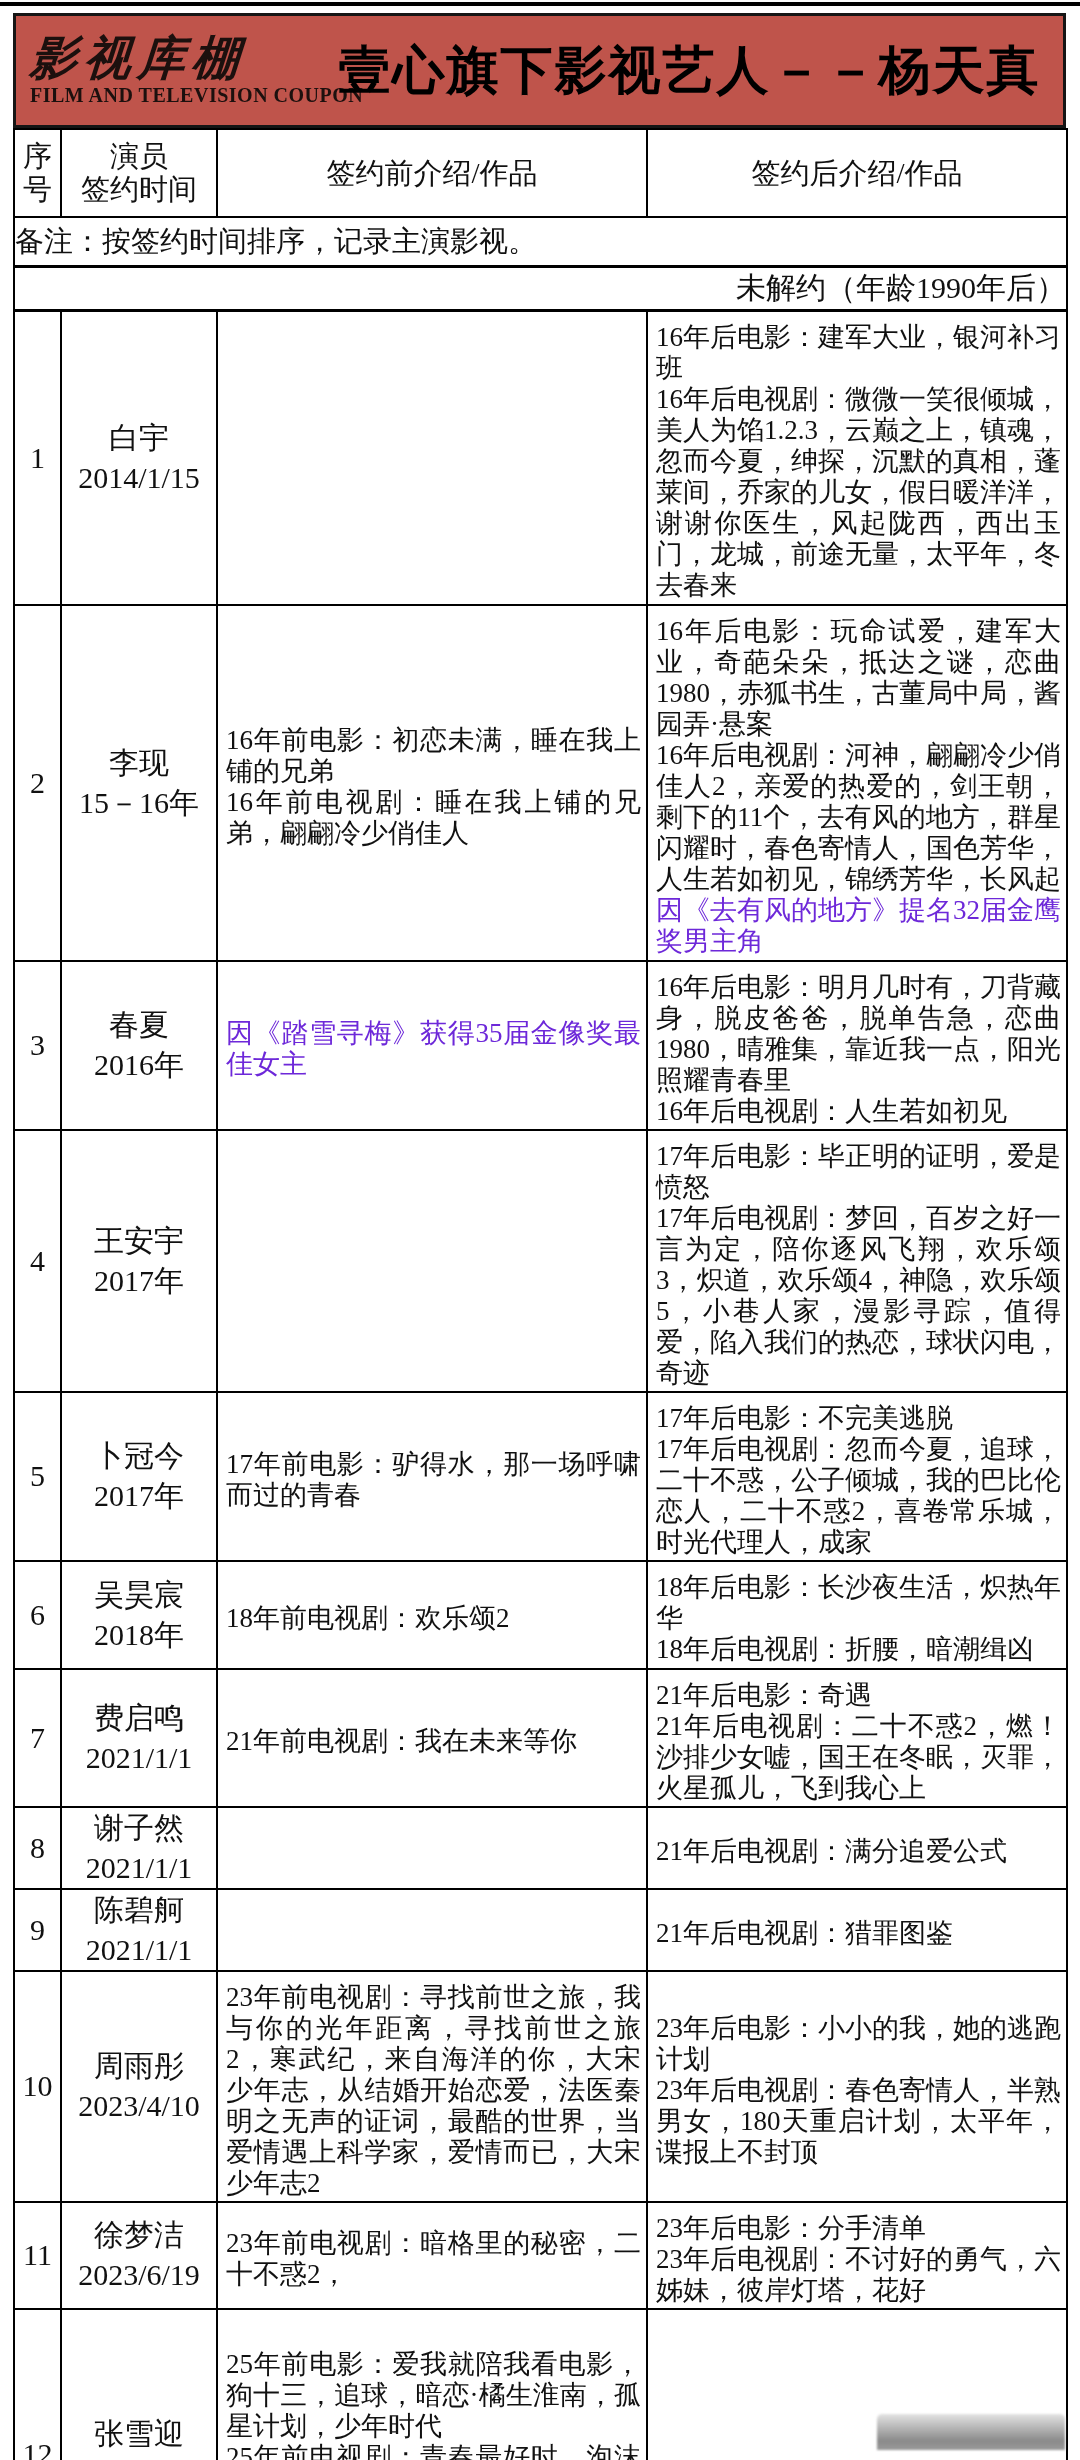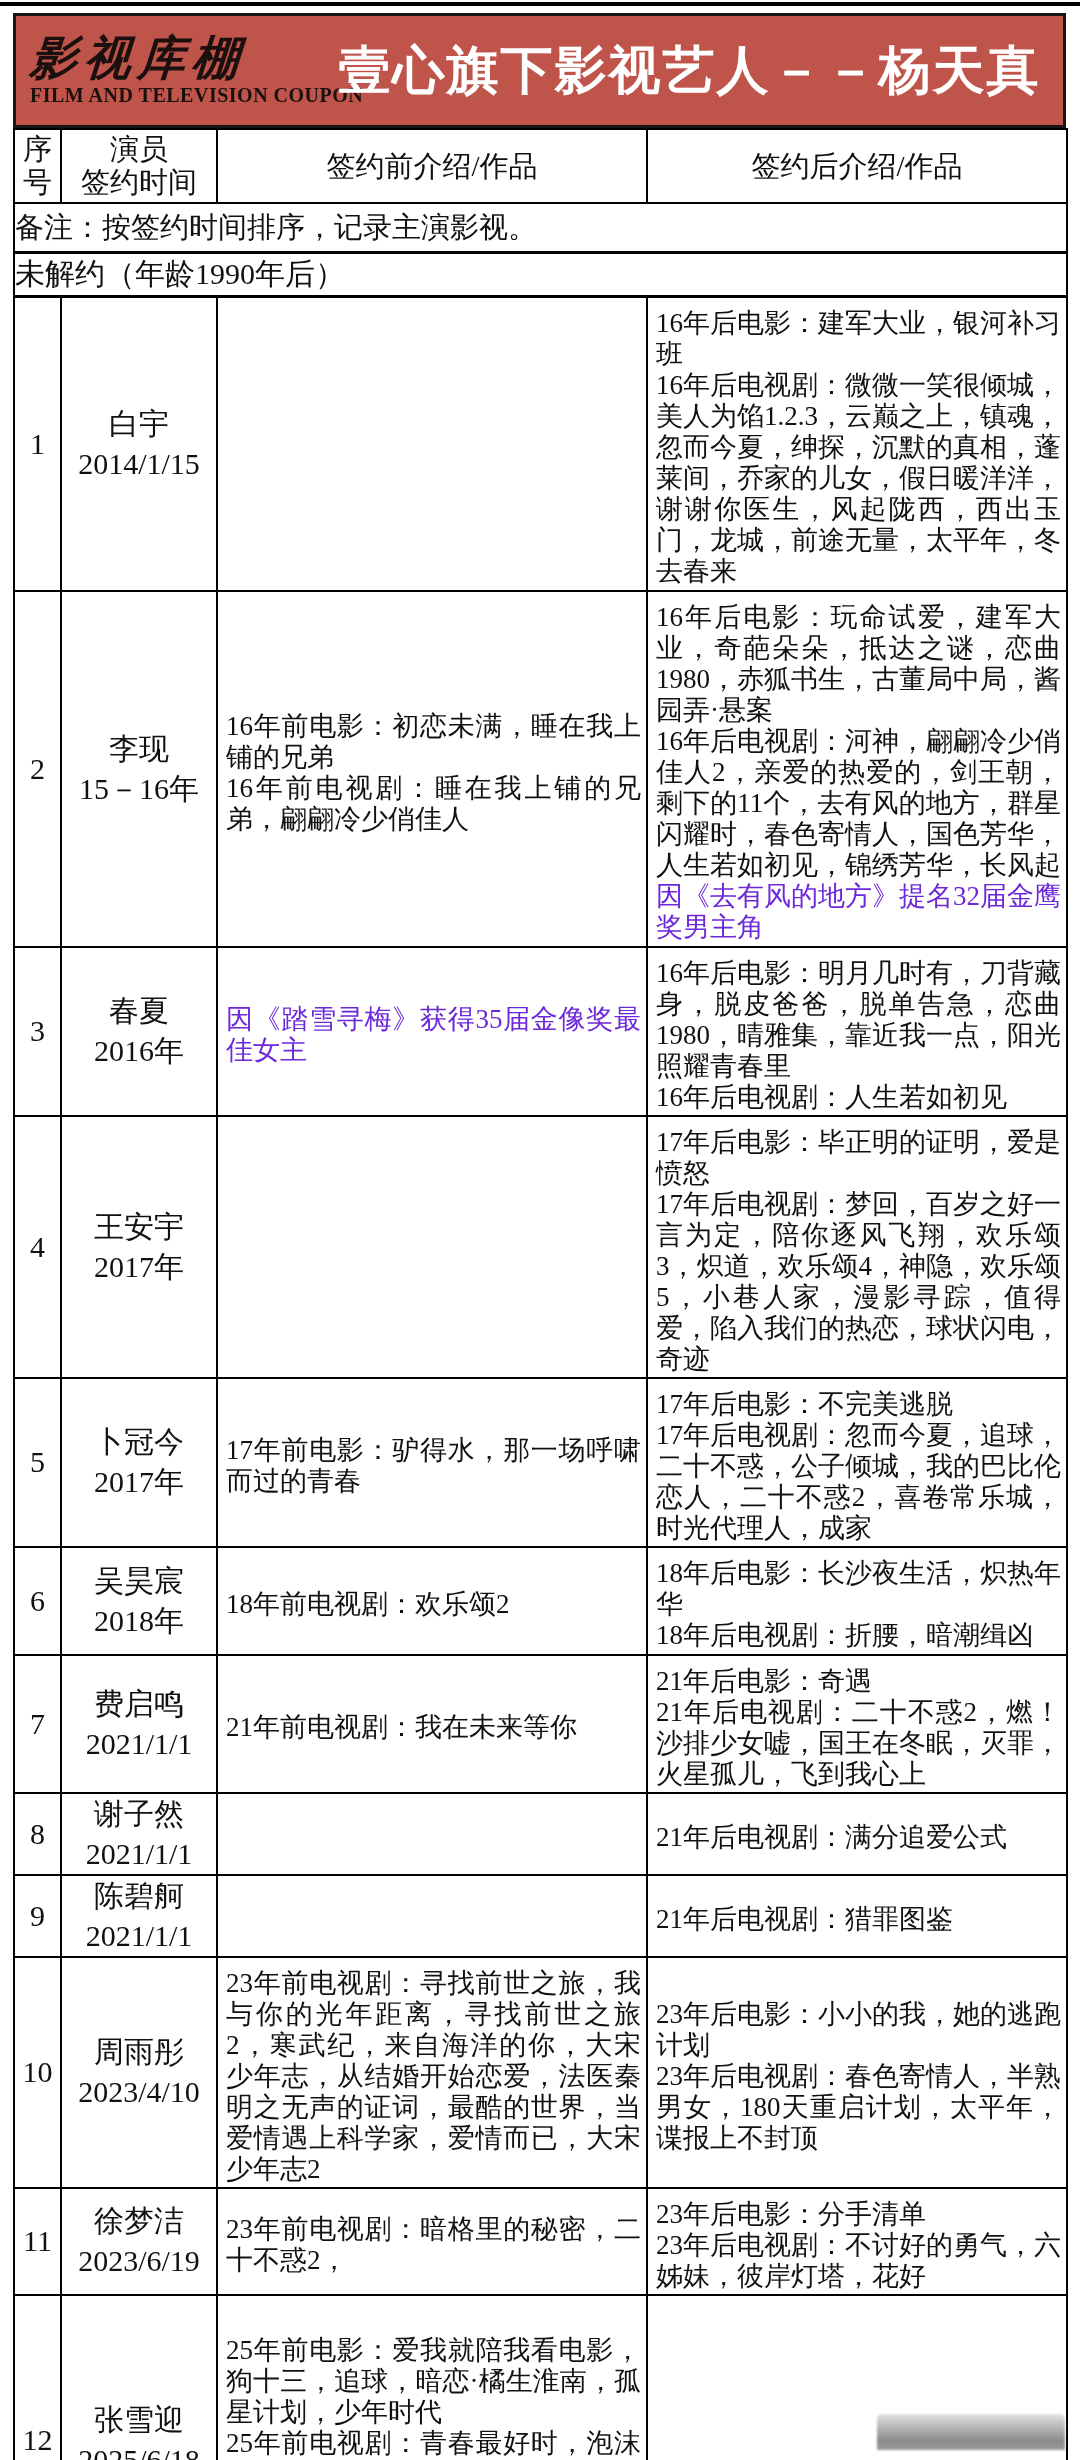--- a/index.html
+++ b/index.html
@@ -9,29 +9,29 @@
   
   .banner{position:absolute;top:13px;left:13px;width:1053px;height:115px;
           background:#bf544b;border:3px solid #151515;box-sizing:border-box;
           display:flex;align-items:stretch;}
   .logo{width:300px;display:flex;flex-direction:column;justify-content:center;
         padding-left:14px;box-sizing:border-box;}
   .logo-main{font-size:47px;font-weight:bold;font-style:italic;color:#1c100e;
              letter-spacing:7px;line-height:1.05;transform:skewX(-4deg);white-space:nowrap;}
   .logo-sub{font-size:20px;font-weight:bold;color:#1c100e;letter-spacing:.5px;white-space:nowrap;}
   .banner-title{flex:1;display:flex;align-items:center;justify-content:center;
-                font-size:52px;font-weight:bold;color:#ffffff;letter-spacing:2px;white-space:nowrap;}
+                font-size:52px;font-weight:bold;color:#000000;letter-spacing:2px;white-space:nowrap;}
   
   table{position:absolute;top:128px;left:13px;width:1053px;border-collapse:collapse;
         table-layout:fixed;}
   td{border:2px solid #000;padding:0;overflow:hidden;vertical-align:middle;}
   .hdr td{height:66px;text-align:center;font-size:29px;line-height:33px;}
-  .hdr .c1{word-break:break-all;padding:3px 6px;margin-top:7px;}
+  .hdr .c1{word-break:break-all;padding:10px 6px;margin-top:7px;}
   .note-row td{height:47px;font-size:29px;border-bottom:3px solid #000;}
-  .section-row td{height:34px;text-align:left;font-size:30px;border-bottom:3px solid #000;}
+  .section-row td{height:34px;text-align:right;font-size:30px;border-bottom:3px solid #000;}
   td.num{text-align:center;font-size:30px;}
   td.actor{text-align:center;font-size:30px;line-height:40px;}
   td.works{font-size:27px;line-height:31px;text-align:justify;padding:10px 5px 2px 8px;}
   td.works .para{margin:0;}
   .red{color:#6d28d9;}
   
   .smudge{position:absolute;left:877px;top:2414px;width:188px;height:36px;
           background:linear-gradient(to bottom,#e3e3e3,#8a8a8a 75%,#9a9a9a);
           border-radius:5px 5px 0 0;filter:blur(1px);}
 </style>

